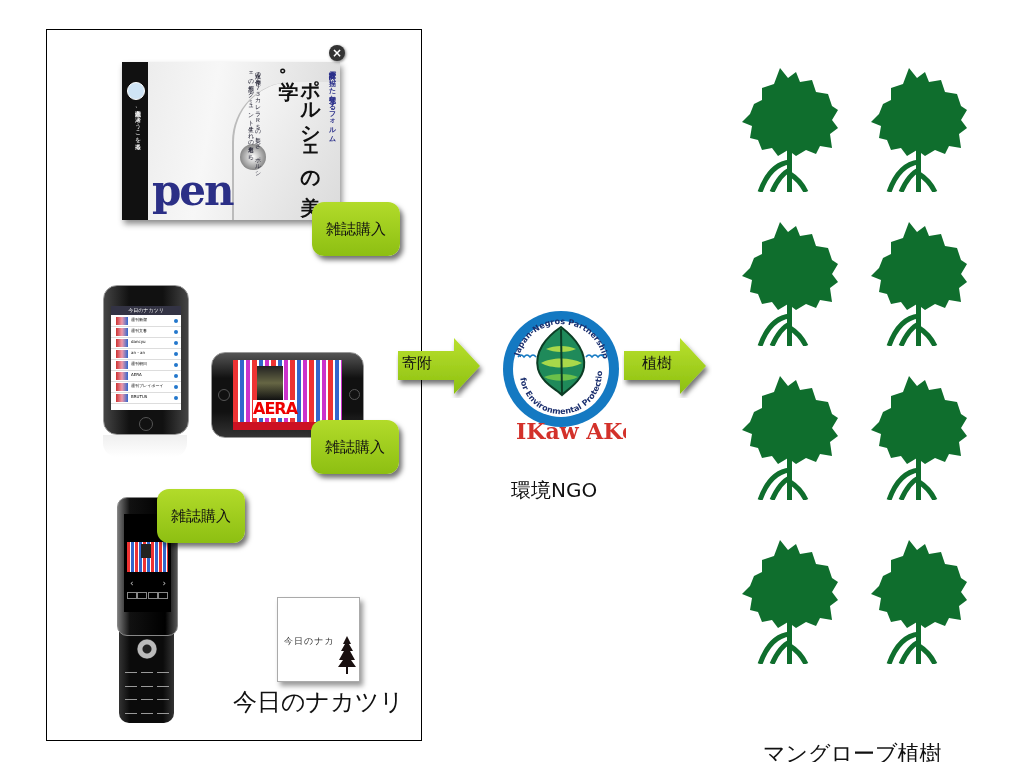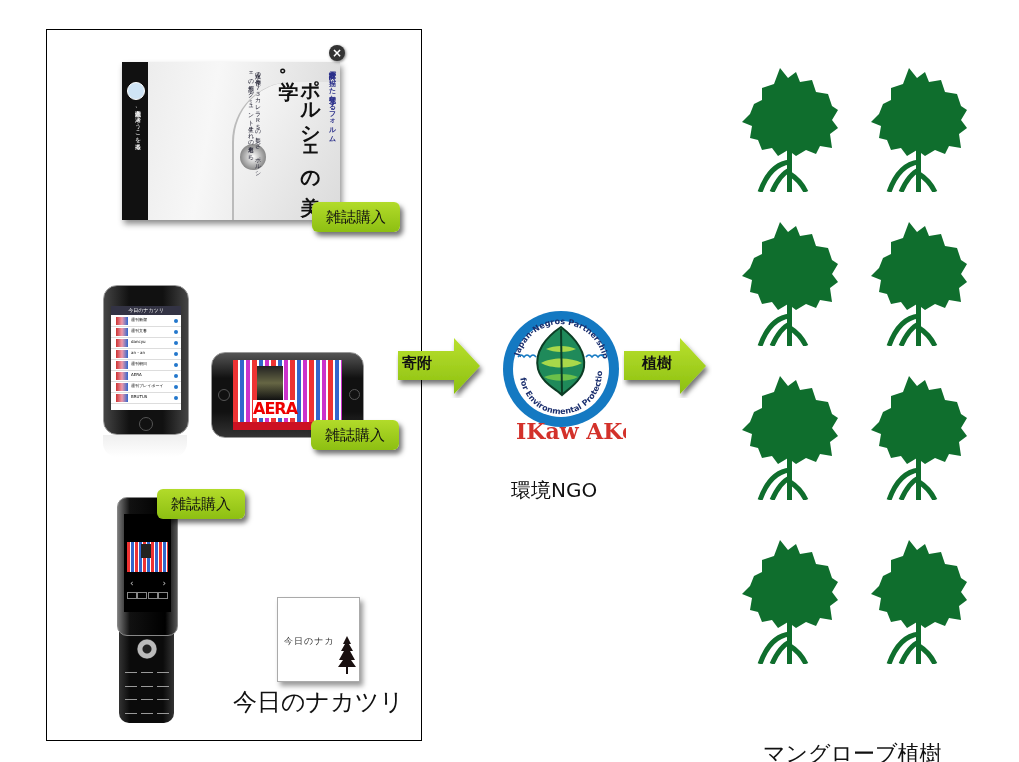--- a/index.html
+++ b/index.html
@@ -14,21 +14,21 @@
   #mag-spine-text { left:6px; top:44px; width:14px; height:100px; color:#fff; font-size:6px; line-height:7px; writing-mode:vertical-rl; overflow:hidden; }
   #mag-cols { left:30px; top:6px; width:110px; height:110px; font-size:6px; line-height:7px; color:#223; writing-mode:vertical-rl; overflow:hidden; }
   #mag-headline { left:150px; top:4px; width:50px; height:120px; writing-mode:vertical-rl; font-weight:bold; font-size:20px; line-height:22px; color:#111; }
   #mag-sub { left:196px; top:4px; width:18px; height:80px; writing-mode:vertical-rl; font-size:7px; line-height:8px; color:#2a2f8a; font-weight:bold; }
   #mag-logo { left:30px; top:108px; font-family:"DejaVu Serif", serif; font-weight:bold; font-size:42px; line-height:42px; color:#2b2f86; letter-spacing:-2px; }
   #mag-headlight { left:118px; top:82px; width:26px; height:26px; border-radius:50%; background:radial-gradient(circle,#fff 0%,#999 60%,#555 100%); }
   #mag-car { left:110px; top:20px; width:130px; height:160px; border-radius:60px 0 0 0; background:linear-gradient(120deg,#fafafa,#d4d4d4); border-left:2px solid #bbb; }
   #close-btn { left:329px; top:45px; width:16px; height:16px; border-radius:50%; background:#333; color:#fff; font-size:12px; line-height:16px; text-align:center; box-shadow:1px 1px 3px rgba(0,0,0,.5); font-weight:bold; }
 
   
-  .pill { height:30px; padding:0 14px; border-radius:6px; background:linear-gradient(#b2db2a,#8dbf12); color:#111; font-size:15px; line-height:30px; box-shadow:3px 4px 5px rgba(0,0,0,.55); white-space:nowrap; }
+  .pill { height:30px; padding:12px 14px; border-radius:12px; background:linear-gradient(#b2db2a,#8dbf12); color:#111; font-size:15px; line-height:30px; box-shadow:3px 4px 5px rgba(0,0,0,.55); white-space:nowrap; }
 
   
   #iphone-v { left:103px; top:285px; width:84px; height:148px; border-radius:14px; background:linear-gradient(90deg,#444,#111 30%,#111 70%,#444); border:1px solid #999; }
   #iphone-v-screen { left:7px; top:20px; width:70px; height:104px; background:#fff; overflow:hidden; }
   #iphone-v-bar { left:0; top:0; width:70px; height:9px; background:#334; color:#fff; font-size:5px; text-align:center; line-height:9px; }
   .list-row { position:absolute; left:0; width:70px; height:10px; border-bottom:1px solid #ddd; font-size:4px; }
   .list-row .thumb { position:absolute; left:5px; top:1px; width:12px; height:8px; background:linear-gradient(90deg,#c33,#e9a,#36c); }
   .list-row .dot { position:absolute; right:3px; top:3px; width:4px; height:4px; border-radius:50%; background:#27c; }
   #iphone-v-home { left:35px; top:131px; width:12px; height:12px; border-radius:50%; border:1px solid #555; }
   #reflection-v { left:103px; top:435px; width:84px; height:22px; background:linear-gradient(#e8e8e8,#fff); opacity:.7; border-radius:0 0 14px 14px; }
@@ -57,21 +57,21 @@
   #flip-keys span { height:7px; border-bottom:1px solid #999; }
 
   
   #app-icon { left:277px; top:597px; width:81px; height:83px; background:#fff; border:1px solid #aaa; box-shadow:3px 4px 5px rgba(0,0,0,.4); }
   #app-icon-text { left:6px; top:37px; font-size:9px; letter-spacing:1px; color:#333; font-family:"DejaVu Serif", serif; }
   #app-name { left:233px; top:686px; font-size:24px; color:#111; white-space:nowrap; }
 
   
   .arrow { position:absolute; }
   .arrow svg { display:block; }
-  .arrow-label { position:absolute; font-size:15px; color:#111;font-weight:bold; }
+  .arrow-label { position:absolute; font-size:15px; color:#111; }
 
   
   #ngo-logo { left:496px; top:307px; width:130px; height:137px; }
   #ngo-label { left:511px; top:477px; font-size:20px; color:#111; white-space:nowrap; }
 
   
   .tree { position:absolute; width:100px; height:125px; }
   #trees-label { left:763px; top:700px; font-size:22px; color:#111; white-space:nowrap;margin-top:39px; }
 </style>
 </head>
@@ -82,20 +82,21 @@
 <div id="magazine" class="abs">
   <div id="mag-car" class="abs"></div>
   <div id="mag-headlight" class="abs"></div>
   <div id="mag-spine" class="abs">
     <div id="mag-badge" class="abs"></div>
     <div id="mag-spine-text" class="abs">森山大道、渚ようこを撮る。</div>
   </div>
   <div id="mag-cols" class="abs">永遠の傑作！７３カレラＲＳの美しさ、ポルシェの原型、グミュント生まれの名車たち。</div>
   <div id="mag-sub" class="abs">天才設計者が描いた完璧なるフォルム</div>
   <div id="mag-headline" class="abs">ポルシェの美学。</div>
+  <div id="mag-logo" class="abs">pen</div>
 </div>
 <div id="close-btn" class="abs">×</div>
 <div class="abs pill" style="left:312px;top:202px;">雑誌購入</div>
 
 <div id="iphone-v" class="abs">
   <div id="iphone-v-screen" class="abs">
     <div id="iphone-v-bar" class="abs">今日のナカツリ</div>
     <div id="list-container">
         <div class="list-row" style="top: 10px;">
           <span class="thumb"></span>

